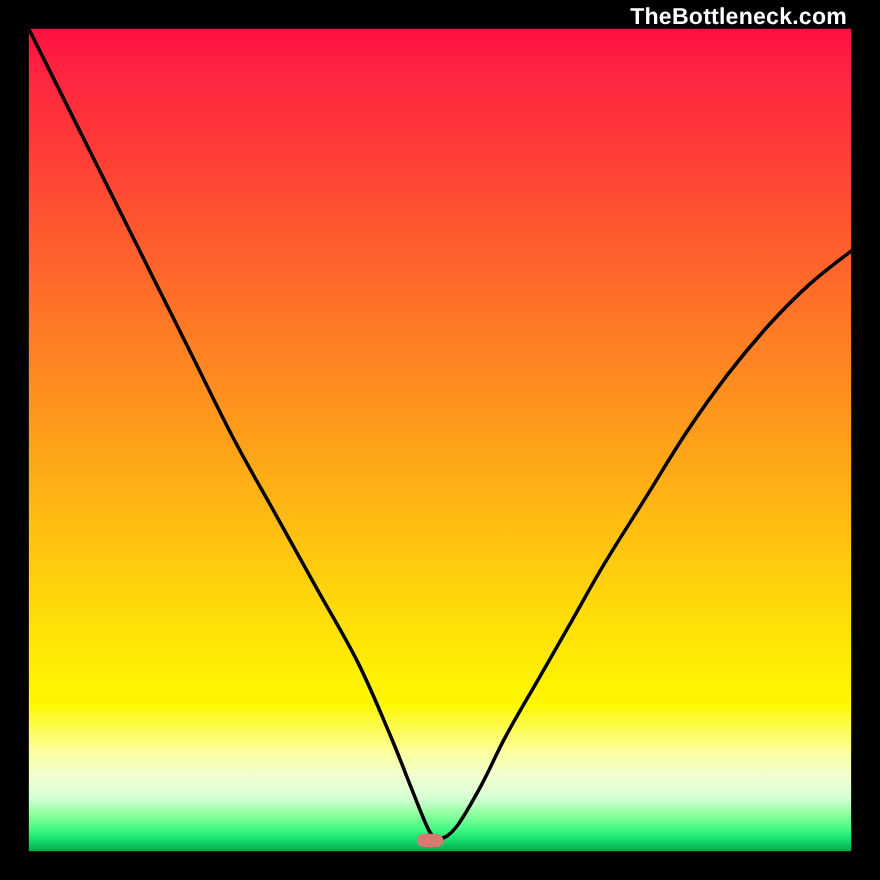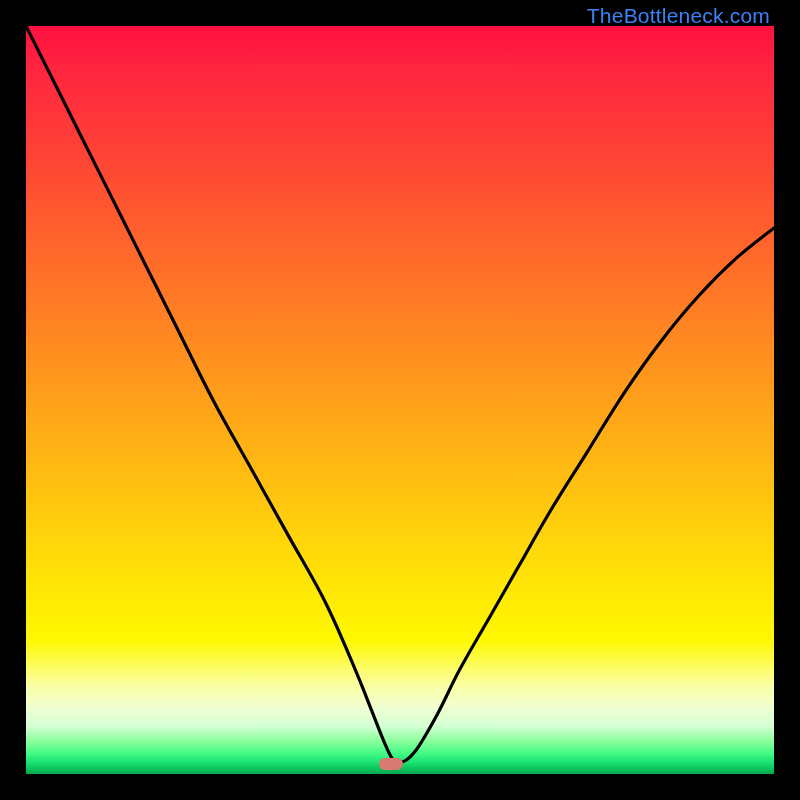--- a/index.html
+++ b/index.html
@@ -58,23 +58,23 @@
     width: 24px;
     height: 12px;
     border-radius: 6px;
     background: #d97a72;
     transform: translate(-50%, -50%);
   }
   .watermark {
     position: absolute;
     top: 4px;
     right: 30px;
-    color: #3b82f6;
+    color: #ffffff;
     font-size: 21px;
-    font-weight: 400;
+    font-weight: 700;
     letter-spacing: 0.2px;
   }
 </style>
 </head>
 <body>
 
 <div class="frame">
 
   <div class="plot">
     <div class="gradient"></div>

